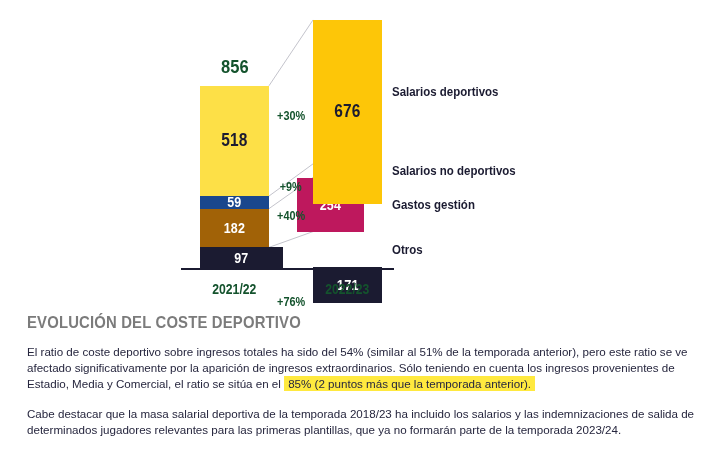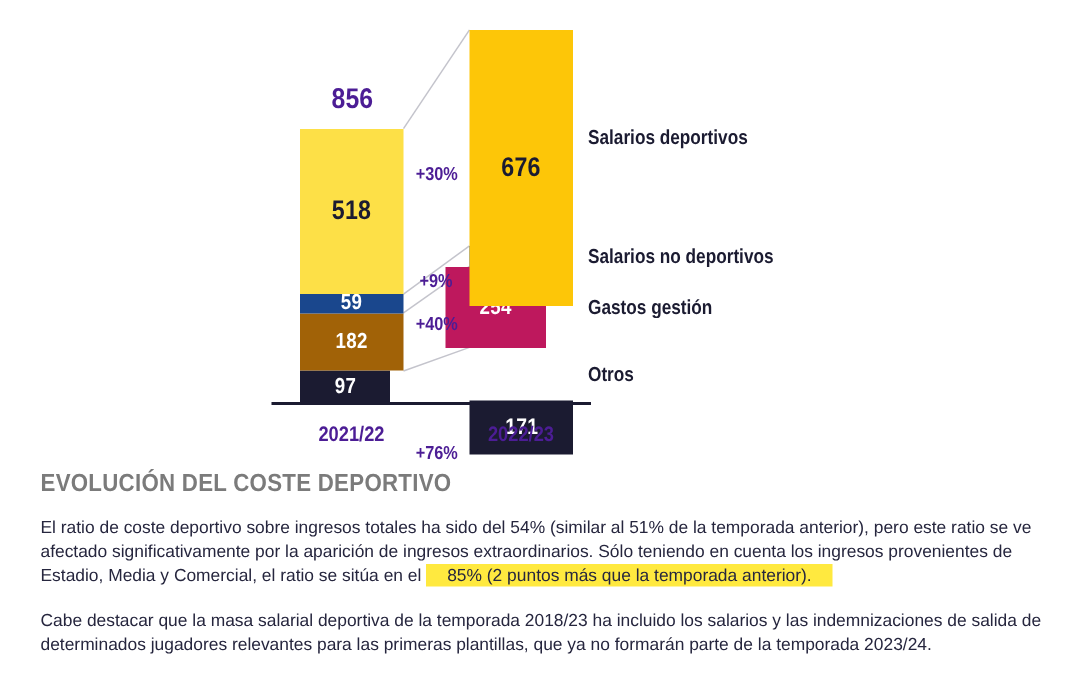--- a/index.html
+++ b/index.html
@@ -5,46 +5,46 @@
   html,body{margin:0;padding:0;background:#ffffff;}
   .canvas{
     position:relative;width:726px;height:456px;background:#ffffff;overflow:hidden;
     font-family:"Liberation Sans",sans-serif;color:#26263e;
   }
   .chart-region{position:absolute;left:0;top:0;width:726px;height:300px;}
   .connector-svg{position:absolute;left:0;top:0;width:726px;height:300px;pointer-events:none;}
   .seg{position:absolute;display:flex;align-items:center;justify-content:center;}
   .seg-val{display:inline-block;transform:scaleX(.86);font-weight:bold;letter-spacing:.2px;}
   .axis-line{position:absolute;background:#1b1b31;}
-  .total-label,.pct-label,.xcat-label{position:absolute;text-align:center;font-weight:bold;color:#4c1d95;}
+  .total-label,.pct-label,.xcat-label{position:absolute;text-align:center;font-weight:bold;color:#14532d;}
   .total-label span,.pct-label span,.xcat-label span{display:inline-block;transform:scaleX(.87);}
   .legend-label{position:absolute;font-weight:bold;color:#1b1b31;white-space:nowrap;
     transform:scaleX(.85);transform-origin:left center;font-size:13.5px;line-height:16px;}
   .text-section{position:absolute;left:27px;top:313px;width:676px;}
   .section-heading{
     font-weight:bold;font-size:16.5px;color:#7b7b7b;letter-spacing:.2px;
     transform:scaleX(.9);transform-origin:left center;white-space:nowrap;margin:0 0 12px 0;
   }
   .body-par{font-size:11.6px;line-height:16px;margin:0 0 14px 0;color:#26263e;}
-  .hl{background:#ffe93f;padding:1px 14px;}
+  .hl{background:#ffe93f;padding:1px 4px;}
 </style>
 </head>
 <body>
 
 <div class="canvas">
 
   <div class="chart-region">
     <svg class="connector-svg" id="connSvg">
         <line x1="269" y1="247.3487" x2="313" y2="231.5941" stroke="#c4c4cc" stroke-width="1"></line>
         <line x1="269" y1="208.6009" x2="313" y2="177.51749999999998" stroke="#c4c4cc" stroke-width="1"></line>
         <line x1="269" y1="196.0398" x2="313" y2="163.8919" stroke="#c4c4cc" stroke-width="1"></line>
         <line x1="269" y1="85.7576" x2="313" y2="19.971499999999992" stroke="#c4c4cc" stroke-width="1"></line>
       </svg>
     <div id="chartLayer">
-        <div class="seg" title="" style="left: 200px; top: 247.349px; width: 60px; height: 20.6513px; background: rgb(27, 27, 49); color: rgb(255, 255, 255); font-size: 14.5px; font-weight: bold;">
+        <div class="seg" title="" style="left: 200px; top: 247.349px; width: 83px; height: 20.6513px; background: rgb(27, 27, 49); color: rgb(255, 255, 255); font-size: 14.5px; font-weight: bold;">
           <span class="seg-val">97</span>
         </div>
         <div class="seg" title="" style="left: 313px; top: 231.594px; width: 69px; height: 36.4059px; background: rgb(27, 27, 49); color: rgb(255, 255, 255); font-size: 15px; font-weight: bold; margin-top: 35px;">
           <span class="seg-val">171</span>
         </div>
         <div class="seg" title="" style="left: 200px; top: 208.601px; width: 69px; height: 38.7478px; background: #a16207; color: rgb(255, 255, 255); font-size: 14.5px; font-weight: bold;">
           <span class="seg-val">182</span>
         </div>
         <div class="seg" title="" style="left: 297px; top: 177.517px; width: 67px; height: 54.0766px; background: #be185d; color: rgb(255, 255, 255); font-size: 14.5px; font-weight: bold;">
           <span class="seg-val">254</span>

